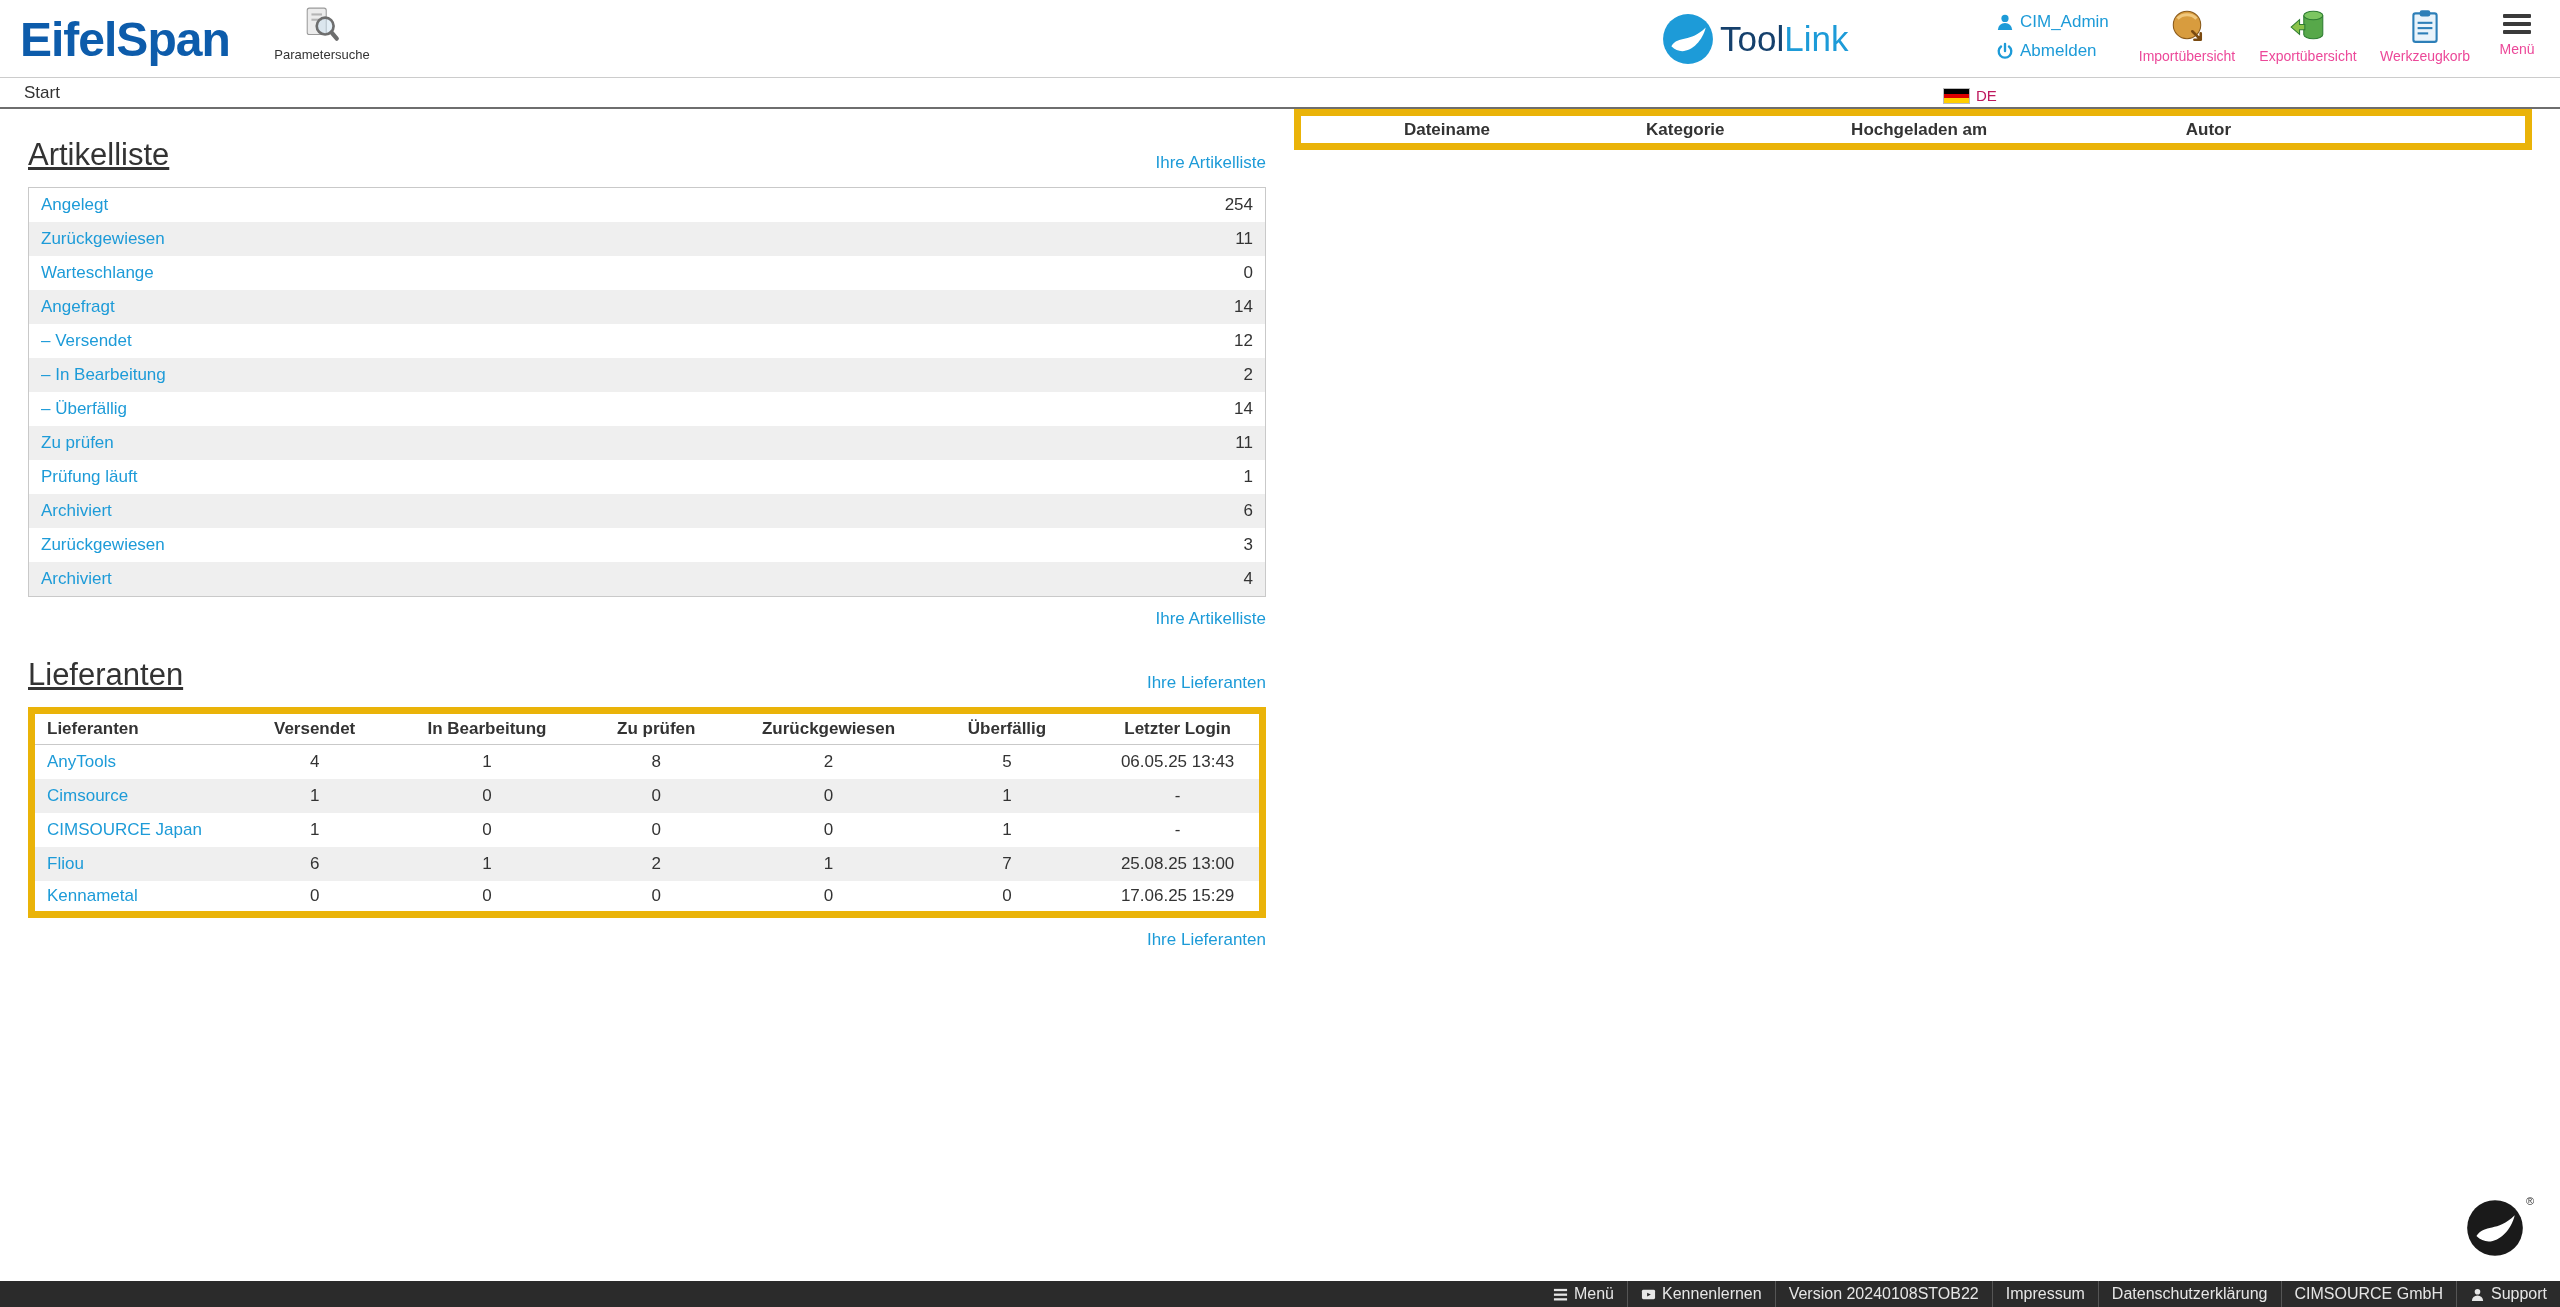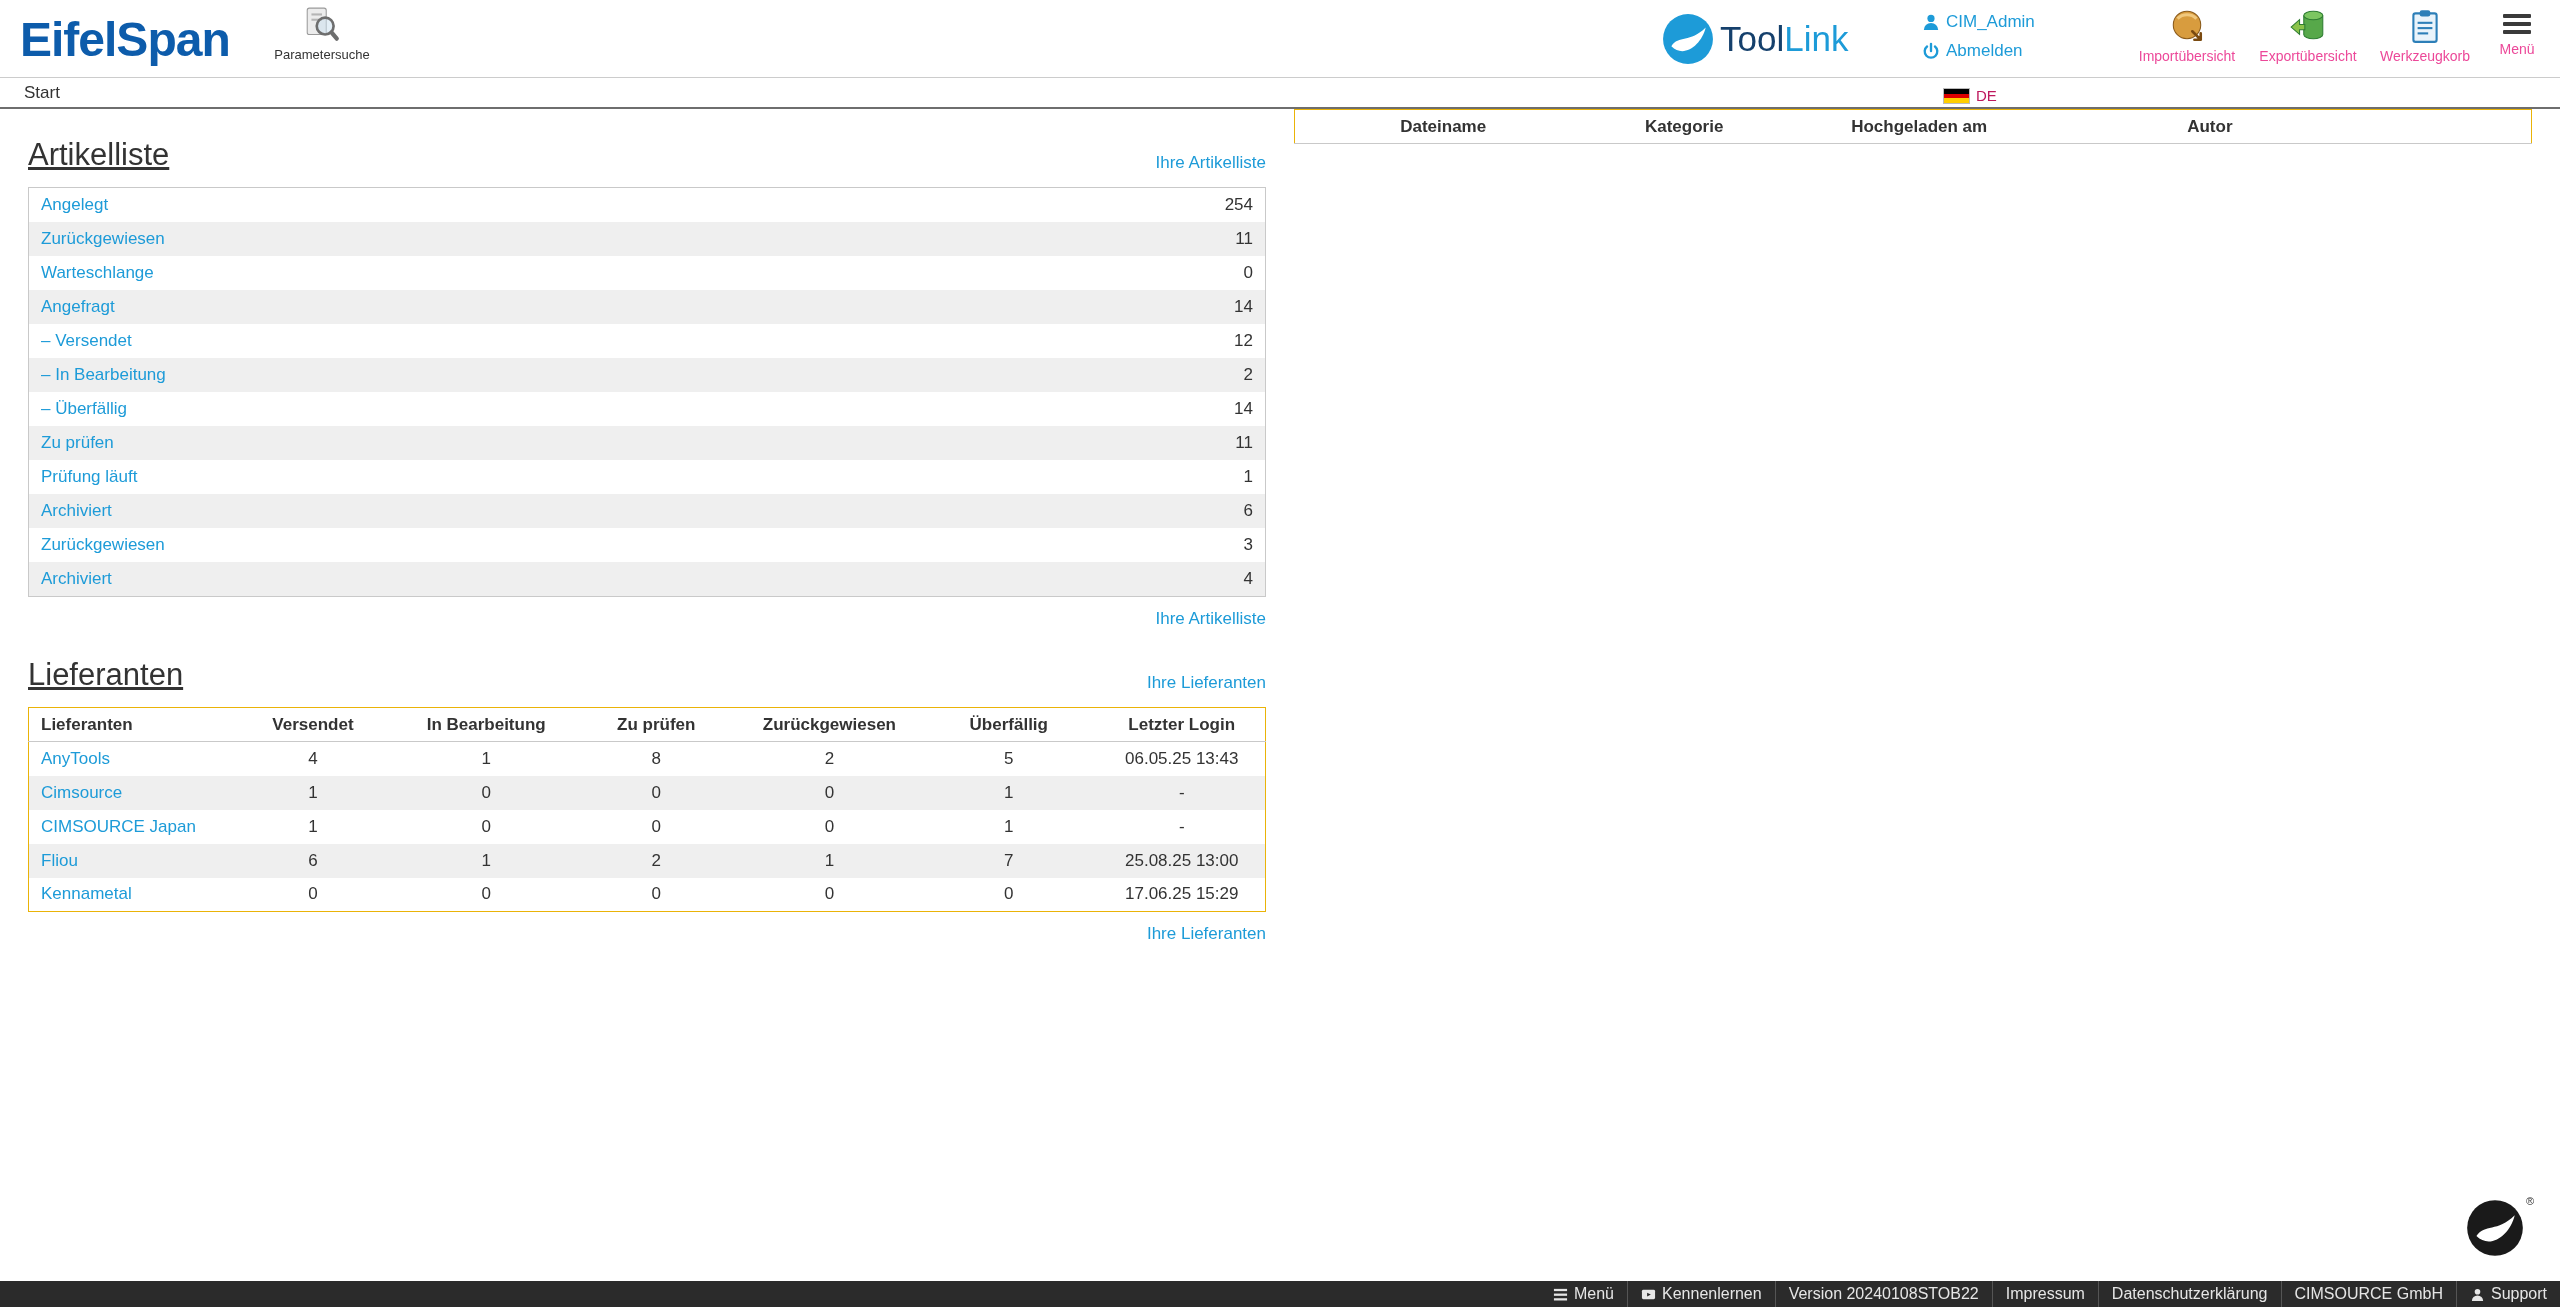--- a/index.html
+++ b/index.html
@@ -25,21 +25,21 @@
   .toollink svg { width:52px; height:52px; margin-right:6px; }
   .toollink .txt { font-size:35px; font-weight:normal; }
   .toollink .tool { color:#15406c; }
   .toollink .link { color:#1d9bd8; }
 
   .lang { position:absolute; left:1943px; top:50px; display:flex; align-items:center; gap:6px;
           font-size:15px; color:#be185d; cursor:pointer;margin-top:37px; }
   .flag { display:inline-block; width:27px; height:16px; border:1px solid #bbb;
           background:linear-gradient(#000 0 33%, #dd0000 33% 66%, #ffce00 66%); }
 
-  .user-links { position:absolute; left:1922px; top:12px; display:flex; flex-direction:column; gap:9px; }
+  .user-links { position:absolute; left:1996px; top:12px; display:flex; flex-direction:column; gap:9px; }
   .user-links a { display:flex; align-items:center; gap:6px; font-size:17px; }
   .user-links svg { width:18px; height:18px; }
 
   .hbtn { position:absolute; top:7px; width:120px; text-align:center; cursor:pointer; }
   .hbtn svg { width:38px; height:38px; }
   .hbtn .lbl { display:block; font-size:14px; color:#ec4899; margin-top:-1px; white-space:nowrap; }
   .hbtn.import  { left:2127px; }
   .hbtn.export  { left:2248px; }
   .hbtn.basket  { left:2365px; }
   .hbtn.menu    { left:2482px; width:70px; top:10px; }
@@ -62,21 +62,21 @@
   .sec-head a { font-size:17px; }
 
   .status-list { border:1px solid #c9c9c9; }
   .status-row { display:flex; justify-content:space-between; align-items:center;
                 height:34px; padding:0 12px; font-size:17px; }
   .status-row:nth-child(even) { background:#efefef; }
   .status-row .val { color:#333; }
 
   .link-row { text-align:right; margin-top:12px; font-size:17px; }
 
-  table { width:100%; border-collapse:collapse; border:1px solid #eab308; font-size:17px; }
+  table { width:100%; border-collapse:collapse; border:7px solid #eab308; font-size:17px; }
   thead tr { border-bottom:1px solid #c9c9c9; background:#fff; }
   th { font-weight:bold; height:34px; text-align:center; color:#333; white-space:nowrap; }
   th.first, td.first { text-align:left; padding-left:12px; }
   td { height:34px; text-align:center; color:#333; }
   tbody tr:nth-child(even) { background:#efefef; }
 
   
   .cs-logo { position:absolute; right:36px; bottom:50px; width:58px; height:58px; }
   .cs-logo svg { width:58px; height:58px; }
   .cs-logo .reg { position:absolute; top:-4px; right:-10px; font-size:11px; color:#333; }

